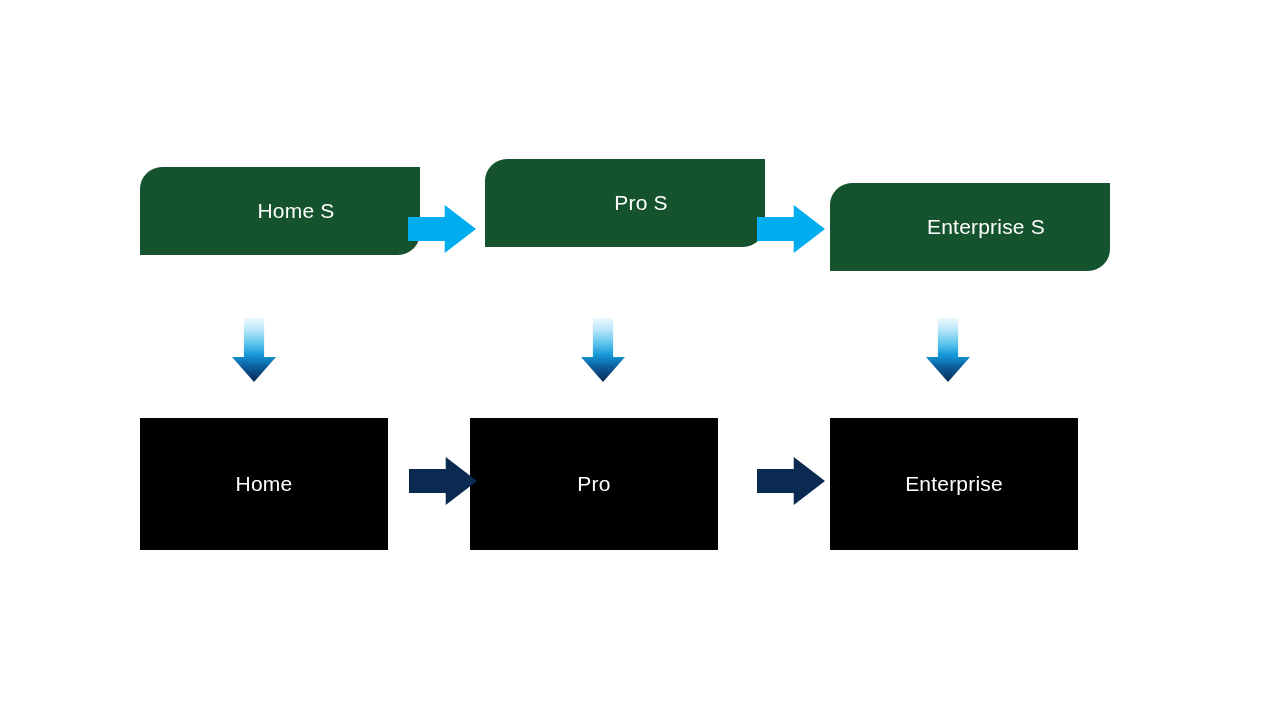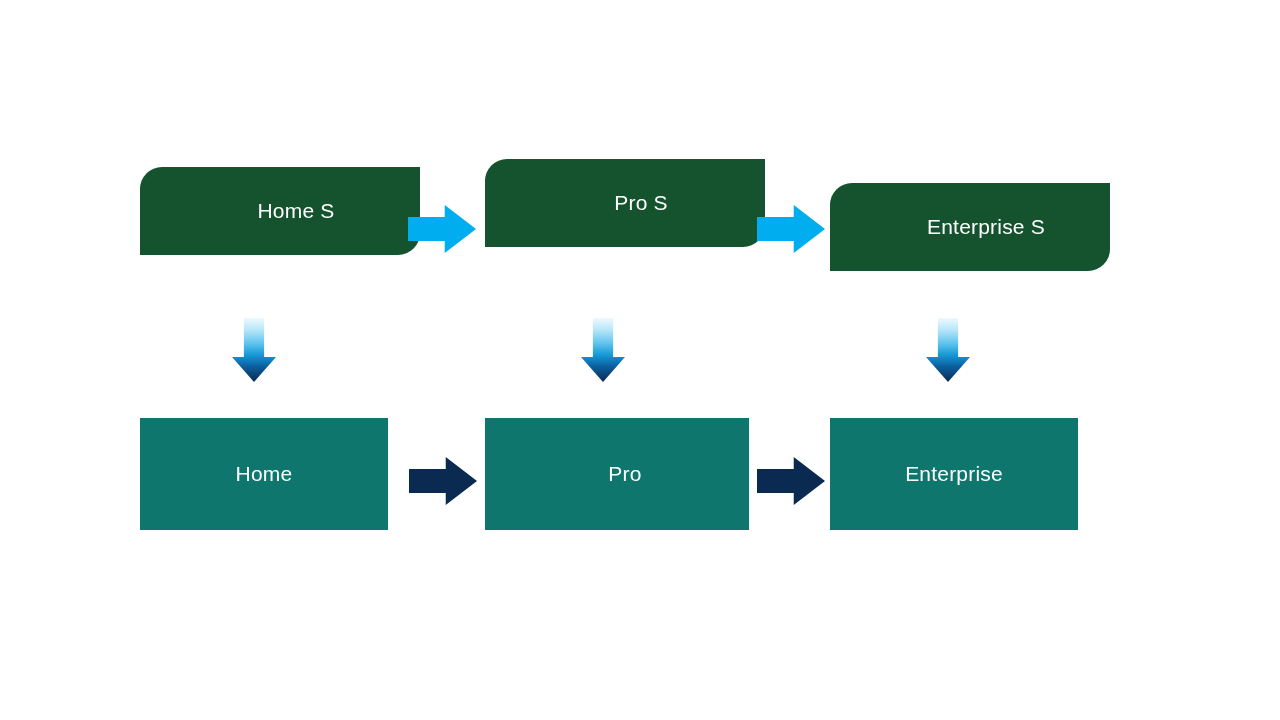--- a/index.html
+++ b/index.html
@@ -22,22 +22,22 @@
     font-size: 21px;
     letter-spacing: 0.2px;
   }
   .box.light {
     height: 88px;
     background: #14532d;
     border-radius: 22px 0 22px 0;
     padding-left: 32px;
   }
   .box.dark {
-    height: 112px;
-    background: #0f766e;
+    height: 132px;
+    background: #000000;
   }
   .harrow {
     position: absolute;
     width: 68px; height: 48px;
     clip-path: polygon(0 25%, 54% 25%, 54% 0, 100% 50%, 54% 100%, 54% 75%, 0 75%);
   }
   .harrow.light {
     background: #00AEF0;
     filter: drop-shadow(0 0 3px rgba(0,174,240,0.8)) drop-shadow(0 0 6px rgba(0,174,240,0.35));
   }
@@ -74,21 +74,21 @@
   <div class="harrow light" style="left:408px; top:205px;"></div>
   <div class="harrow light" style="left:757px; top:205px;"></div>
 
   <div class="varrow" style="left:232px; top:318px;"></div>
   <div class="varrow" style="left:581px; top:318px;"></div>
   <div class="varrow" style="left:926px; top:318px;"></div>
 
   <div class="box dark" style="left:140px; top:418px;">
     <span class="label">Home</span>
   </div>
-  <div class="box dark" style="left:485px; top:418px;padding-left:16px;">
+  <div class="box dark" style="left:470px; top:418px;">
     <span class="label">Pro</span>
   </div>
   <div class="box dark" style="left:830px; top:418px;text-align:right;">
     <span class="label">Enterprise</span>
   </div>
 
   <div class="harrow dark" style="left:409px; top:457px;"></div>
   <div class="harrow dark" style="left:757px; top:457px;"></div>
 
 </div>

